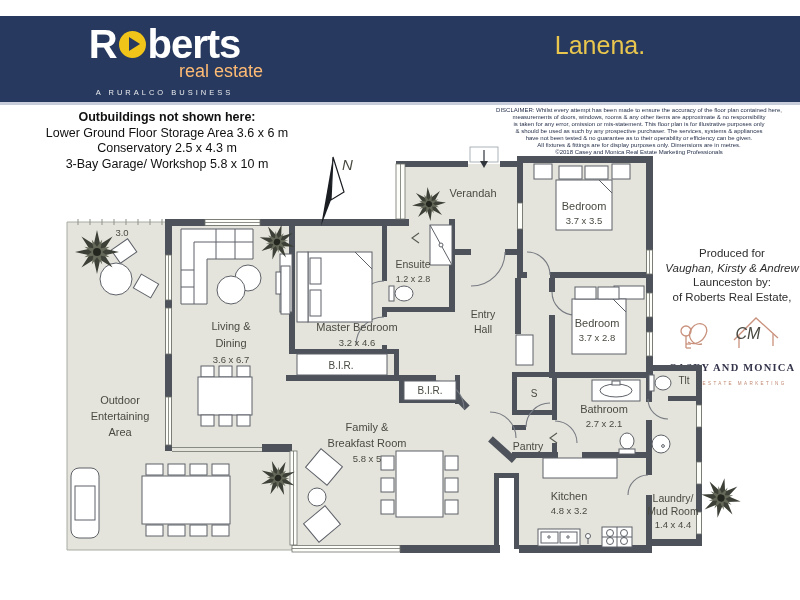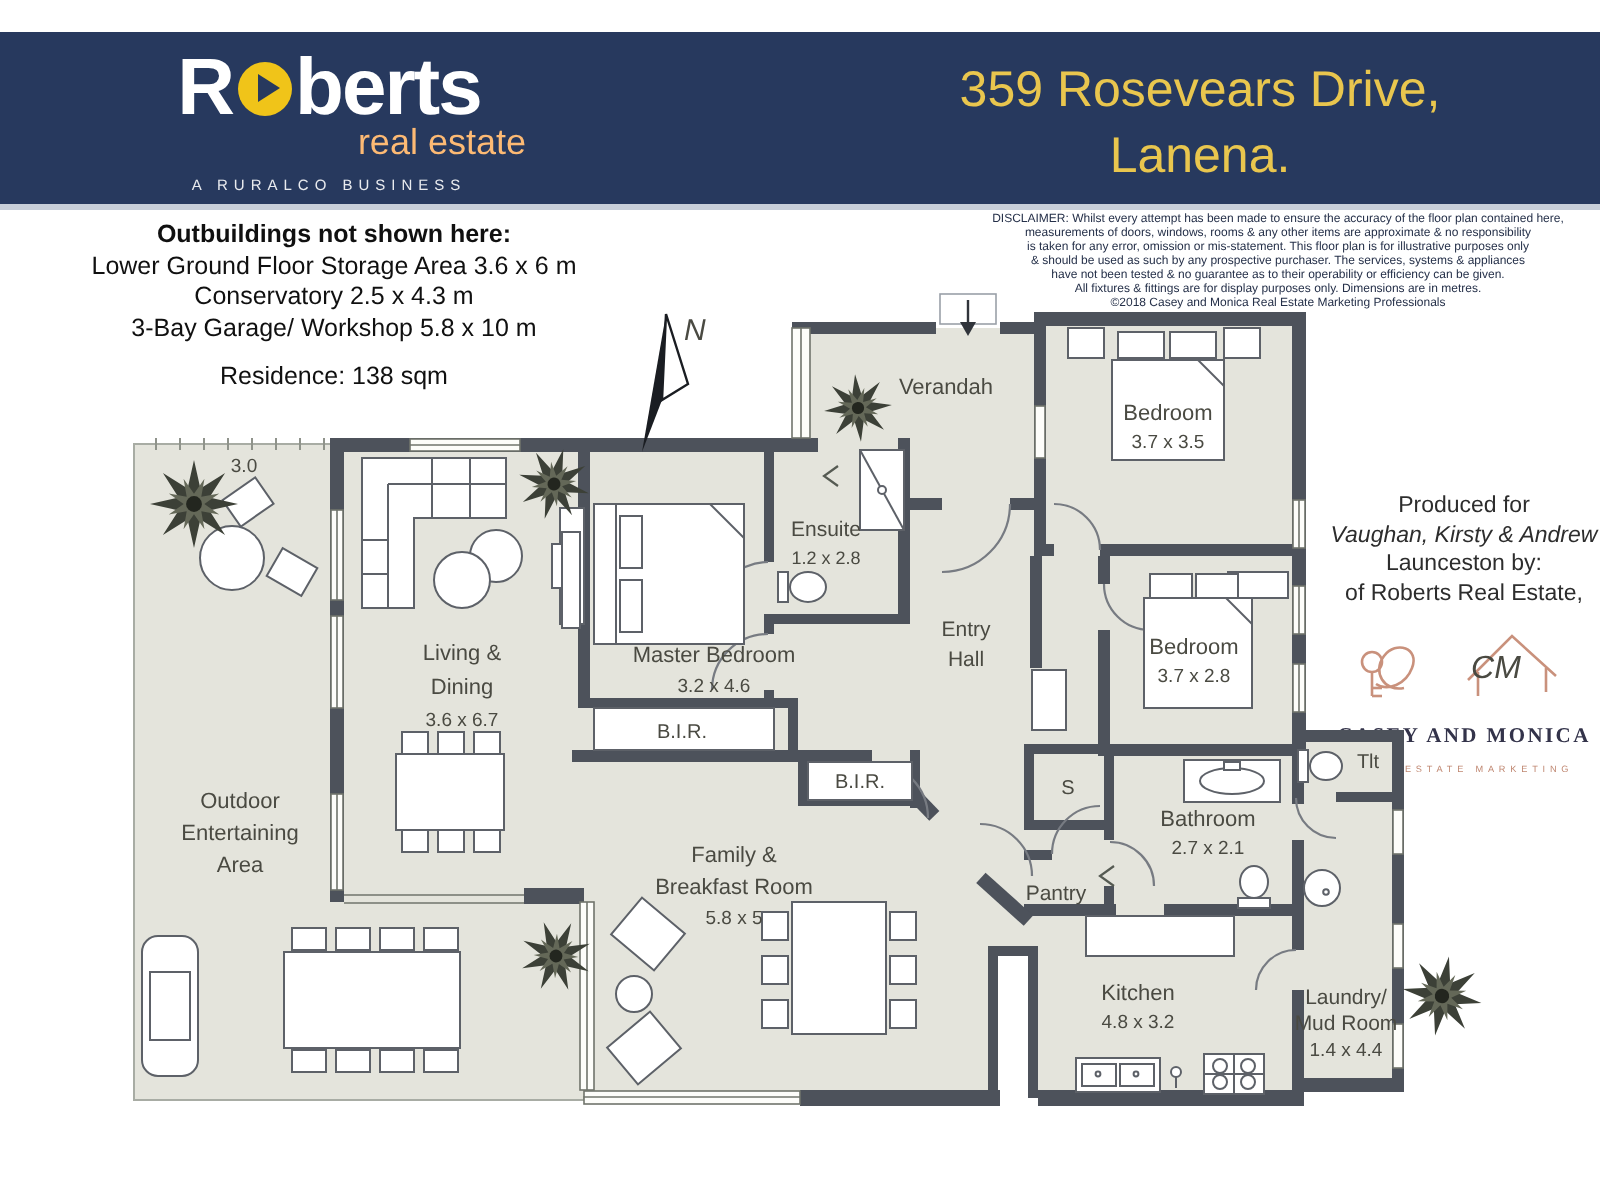--- a/index.html
+++ b/index.html
@@ -48,32 +48,30 @@
         <span>R</span>
         <span class="play">
             <span class="play-tri"></span>
           </span>
         <span>berts</span>
       </div>
       <div class="logo-sub">real estate</div>
       <div class="logo-tag">A RURALCO BUSINESS</div>
     </div>
     <div class="title">
-      <div>359 Rosevears Drive,</div>
       <div>Lanena.</div>
     </div>
   </div>
 
   <div class="info">
     <div class="b">Outbuildings not shown here:</div>
     <div>Lower Ground Floor Storage Area  3.6 x 6 m</div>
     <div>Conservatory 2.5 x 4.3 m</div>
     <div>3-Bay Garage/ Workshop 5.8 x 10 m</div>
     <div class="gap"></div>
-    <div>Residence: 138 sqm</div>
   </div>
 
   <div class="disclaimer">
     <div>DISCLAIMER: Whilst every attempt has been made to ensure the accuracy of the floor plan contained here,</div>
     <div>measurements of doors, windows, rooms &amp; any other items are approximate &amp; no responsibility</div>
     <div>is taken for any error, omission or mis-statement. This floor plan is for illustrative purposes only</div>
     <div>&amp; should be used as such by any prospective purchaser. The services, systems &amp; appliances</div>
     <div>have not been tested &amp; no guarantee as to their operability or efficiency can be given.</div>
     <div>All fixtures &amp; fittings are for display purposes only. Dimensions are in metres.</div>
     <div>©2018 Casey and Monica Real Estate Marketing Professionals</div>

